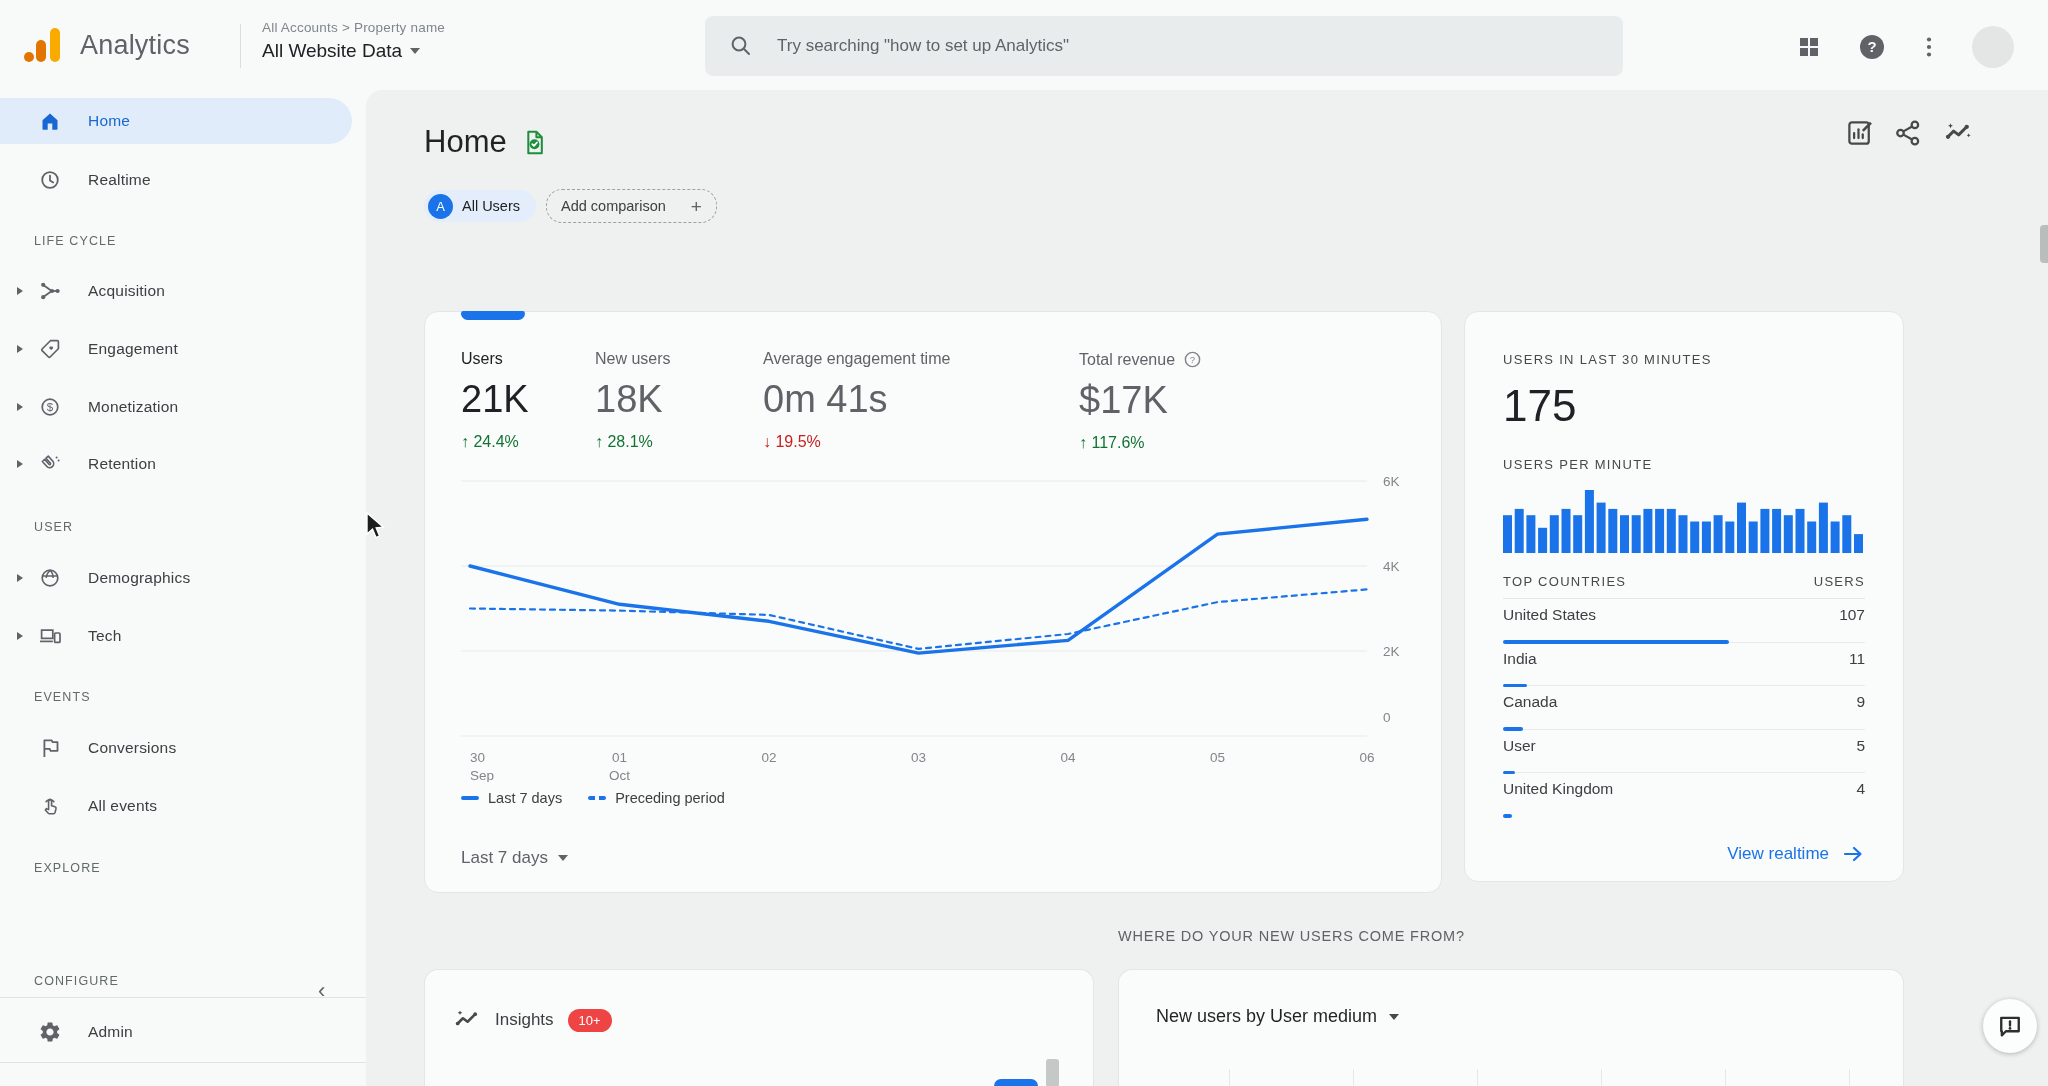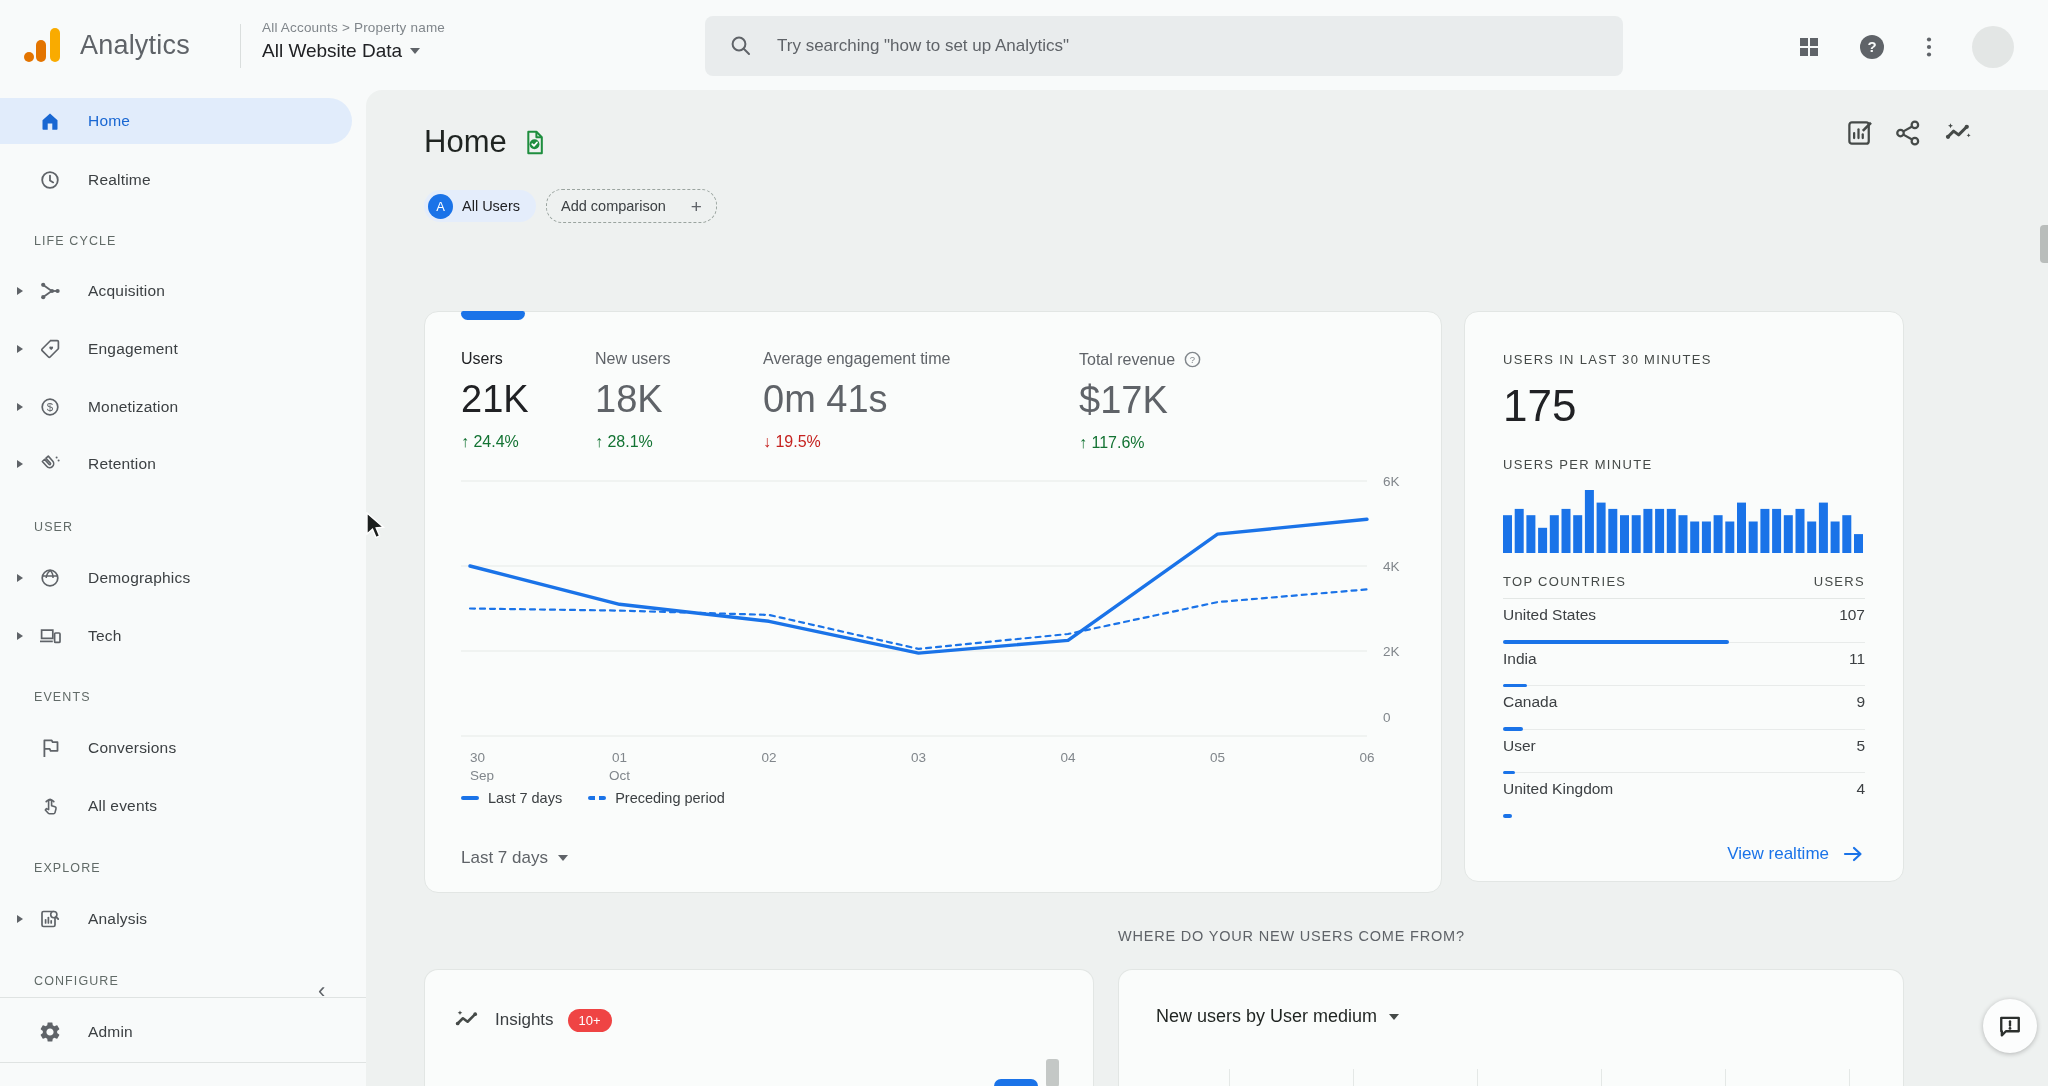--- a/index.html
+++ b/index.html
@@ -246,36 +246,20 @@
       <div class="side-row" style="top:693px">
         <span class="ic">
           <svg width="24" height="24" viewBox="0 0 24 24">
             <path d="M8.2 7.6 a5 5 0 0 1 7.6 0" fill="none" stroke="#5f6368" stroke-width="1.7" stroke-linecap="round"></path>
             <path d="M10.6 11.5 V6.8 a1.5 1.5 0 0 1 3 0 v4.9 l3.4 1.1 a1.6 1.6 0 0 1 1 1.9 l-1 3.9 a1.6 1.6 0 0 1-1.6 1.2 h-3.9 a1.6 1.6 0 0 1-1.2-.5 l-3-3.3 1.2-1.4 2.1 1z" fill="none" stroke="#5f6368" stroke-width="1.6" stroke-linejoin="round"></path>
           </svg>
         </span>
         <span class="lbl">All events</span>
       </div>
       <div class="side-title" style="top:771px">EXPLORE</div>
-      <div class="side-row" style="top:806px">
-        <span class="exp"></span>
-        <span class="ic">
-          <svg width="24" height="24" viewBox="0 0 24 24">
-            <rect x="4" y="4.5" width="13" height="15" rx="1.5" fill="none" stroke="#5f6368" stroke-width="1.7"></rect>
-            <g stroke="#5f6368" stroke-width="1.7" stroke-linecap="round">
-              <line x1="7.6" y1="16" x2="7.6" y2="12.8"></line>
-              <line x1="10.4" y1="16" x2="10.4" y2="10.6"></line>
-              <line x1="13.2" y1="16" x2="13.2" y2="13.8"></line>
-            </g>
-            <circle cx="15.8" cy="7.6" r="3.1" fill="#f8fafa" stroke="#5f6368" stroke-width="1.6"></circle>
-            <line x1="18" y1="9.8" x2="20.2" y2="12" stroke="#5f6368" stroke-width="1.8" stroke-linecap="round"></line>
-          </svg>
-        </span>
-        <span class="lbl">Analysis</span>
-      </div>
       <div class="side-title" style="top:884px">CONFIGURE</div>
       <div class="side-row" style="top:919px">
         <span class="ic">
           <svg width="24" height="24" viewBox="0 0 24 24">
             <path fill="#5f6368" d="M19.14 12.94c.04-.3.06-.61.06-.94 0-.32-.02-.64-.07-.94l2.03-1.58c.18-.14.23-.41.12-.61l-1.92-3.32c-.12-.22-.37-.29-.59-.22l-2.39.96c-.5-.38-1.03-.7-1.62-.94l-.36-2.54c-.04-.24-.24-.41-.48-.41h-3.84c-.24 0-.43.17-.47.41l-.36 2.54c-.59.24-1.13.57-1.62.94l-2.39-.96c-.22-.08-.47 0-.59.22L2.74 8.87c-.12.21-.08.47.12.61l2.03 1.58c-.05.3-.09.63-.09.94s.02.64.07.94l-2.03 1.58c-.18.14-.23.41-.12.61l1.92 3.32c.12.22.37.29.59.22l2.39-.96c.5.38 1.03.7 1.62.94l.36 2.54c.05.24.24.41.48.41h3.84c.24 0 .44-.17.47-.41l.36-2.54c.59-.24 1.13-.56 1.62-.94l2.39.96c.22.08.47 0 .59-.22l1.92-3.32c.12-.22.07-.47-.12-.61l-2.01-1.58zM12 15.6c-1.98 0-3.6-1.62-3.6-3.6s1.62-3.6 3.6-3.6 3.6 1.62 3.6 3.6-1.62 3.6-3.6 3.6z"></path>
           </svg>
         </span>
         <span class="lbl">Admin</span>
       </div>
       <div class="side-div" style="top:907px"></div>

